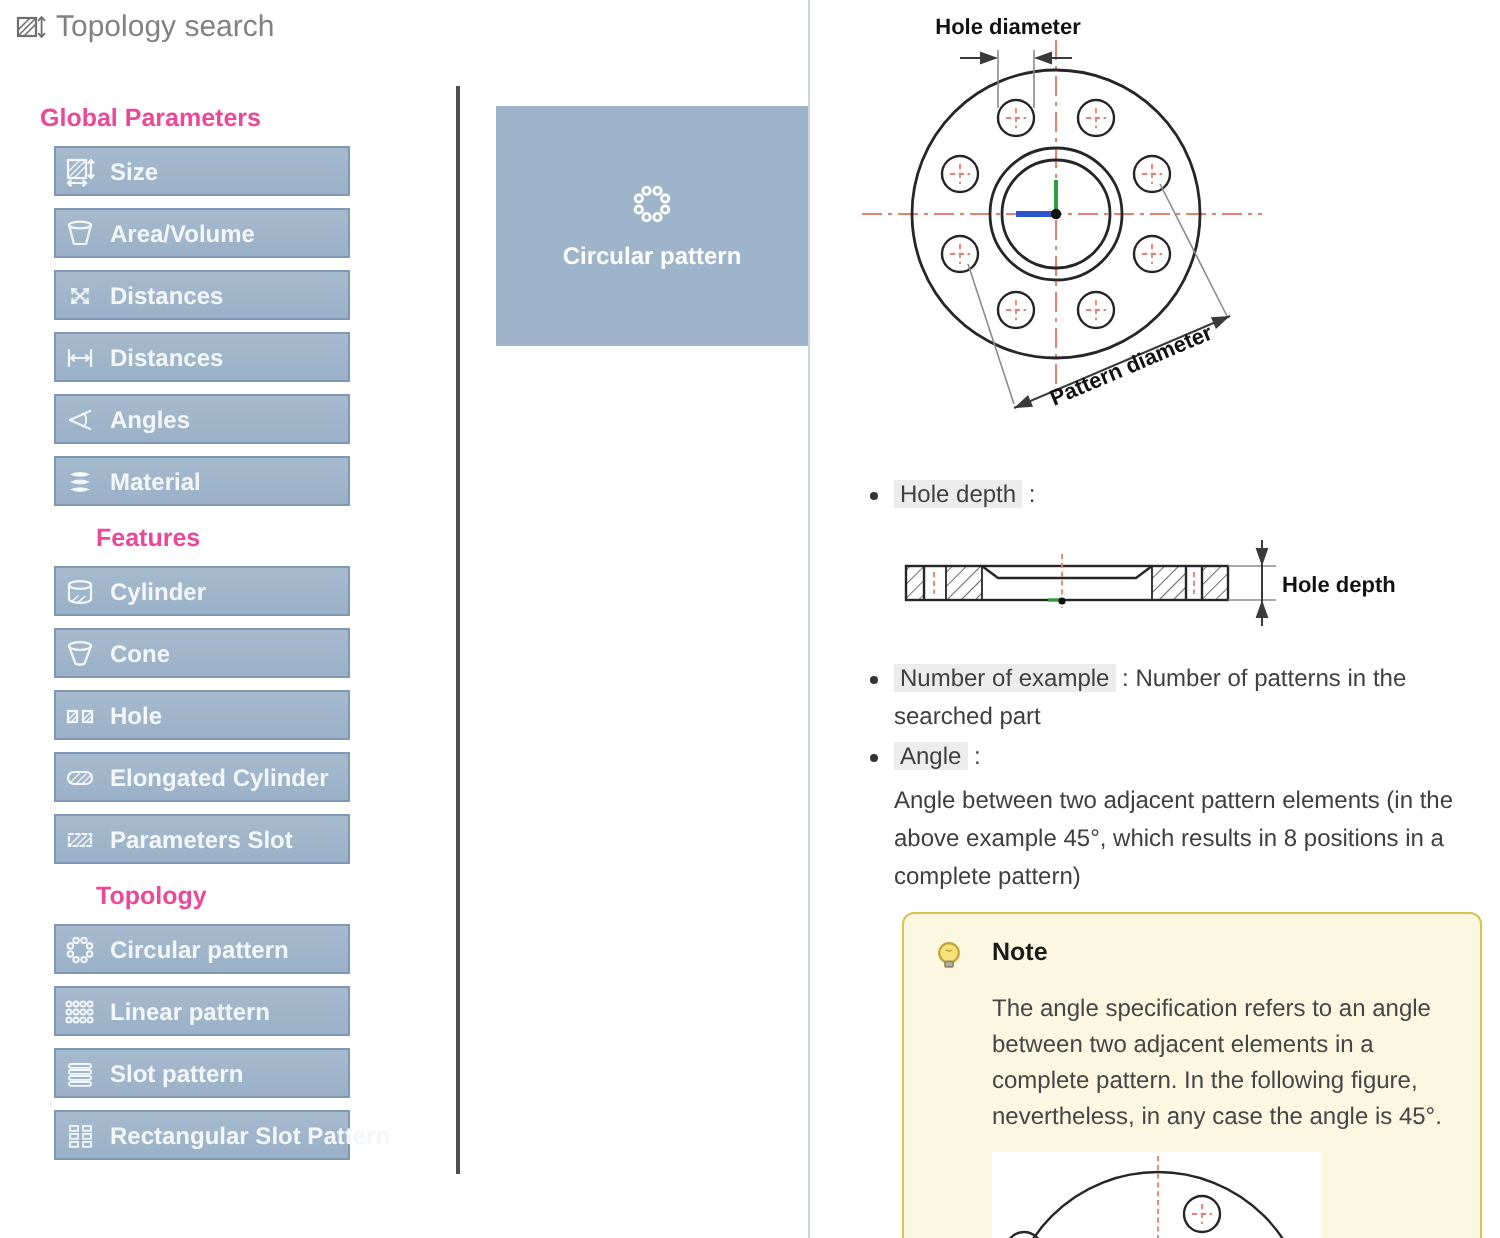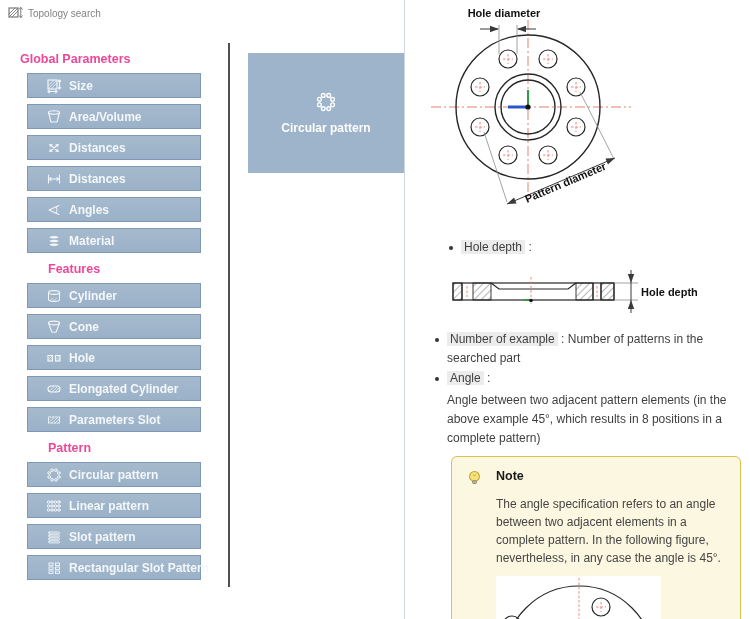--- a/index.html
+++ b/index.html
@@ -2,30 +2,30 @@
 <html><head>
 <meta charset="utf-8">
 <style>
   * { margin:0; padding:0; box-sizing:border-box; }
   html,body { width:750px; height:619px; overflow:hidden; background:#fff;
     font-family:"Liberation Sans", sans-serif; }
   #stage { position:relative; width:750px; height:619px; background:#fff; }
 
   
   .app-header { position:absolute; left:7px; top:5px; display:flex; align-items:center; gap:5px; }
-  .app-header .title { color:#828282; font-size:10px;text-align:right; }
+  .app-header .title { color:#828282; font-size:15px;text-align:right; }
   .hdr-icon { width:16px; height:16px; color:#6f6f6f; display:inline-flex; }
 
   
   .sidebar { position:absolute; left:20px; top:52px; width:190px; }
   .group-label { font-size:12.5px; font-weight:bold; color:#ec4899; line-height:14px; margin-bottom:7px; }
   .group-label:not(:first-child) { margin-top:9px;padding-left:28px; }
-  .side-btn { width:174px; height:25px; margin-left:7px; margin-bottom:6px;
+  .side-btn { width:148px; height:25px; margin-left:7px; margin-bottom:6px;
     background:linear-gradient(#a6bacd,#9ab1c8); border:1px solid #7e98b5;
-    display:flex; align-items:center; gap:7px; padding-left:18px; cursor:pointer; }
+    display:flex; align-items:center; gap:7px; padding-left:4px; cursor:pointer; }
   .side-btn .btn-icon { width:16px; height:16px; color:#f4f7fa; display:inline-flex; flex:none; }
   .side-btn .btn-label { color:#f4f7fa; font-size:12px; font-weight:bold; white-space:nowrap; }
 
   
   .v-divider { position:absolute; left:228px; top:43px; width:2px; height:544px; background:#4f4f4f; }
 
   
   .tile { position:absolute; left:248px; top:53px; width:156px; height:120px; background:#9eb4cb;
     display:flex; flex-direction:column; align-items:center; justify-content:center; gap:8px; cursor:pointer; }
   .tile .tile-icon { width:22px; height:22px; color:#fff; display:inline-flex; }
@@ -34,21 +34,21 @@
   
   .doc-panel { position:absolute; left:404px; top:0; width:394px; height:619px;
     border-left:1px solid #ccd6e0; border-right:1px solid #ccd6e0; background:#fff; }
   .fig-flange { position:absolute; left:0; top:0; }
   .fig-section { position:absolute; left:0; top:262px; }
 
   .bullet { position:absolute; display:flex; align-items:flex-start; color:#3f3f3f;
     font-size:12px; line-height:19px; }
   .dot { width:4px; height:4px; border-radius:50%; background:#333; margin:8px 8px 0 0; flex:none; }
   .term { background:#ececec; padding:0 3px; }
-  .b1 { left:44px; top:238px; }
+  .b1 { left:30px; top:238px; }
   .b2 { left:30px; top:330px; width:306px; }
   .b3 { left:30px; top:369px; }
   .angle-par { position:absolute; left:42px; top:391px; width:302px; color:#3f3f3f;
     font-size:12px; line-height:19px; }
 
   
   .note { position:absolute; left:46px; top:456px; width:290px; height:170px;
     background:#fcf7e1; border:1px solid #d9c34f; border-radius:6px; padding:12px 14px; }
   .note-head { display:flex; align-items:flex-start; gap:13px; }
   .note-head .bulb { width:17px; height:17px; display:inline-flex; }
@@ -184,21 +184,21 @@
       </div>
       <div class="side-btn">
         <span class="btn-icon">
           <svg width="100%" height="100%" viewBox="0 0 16 16" fill="none" stroke="currentColor" stroke-width="1.1" stroke-linecap="round">
             <rect x="2.5" y="5" width="11" height="6" stroke-dasharray="2 1.4"></rect>
             <path d="M3,10.5 L8,5.5 M6,11 L11,6 M9,11 L13,7" stroke-width="0.7"></path>
           </svg>
         </span>
         <span class="btn-label">Parameters Slot</span>
       </div>
-      <div class="group-label">Pattern</div>
+      <div class="group-label">Topology</div>
       <div class="side-btn">
         <span class="btn-icon">
           <svg width="100%" height="100%" viewBox="0 0 16 16" fill="none" stroke="currentColor" stroke-width="1.1" stroke-linecap="round">
             <g stroke-width="1">
               <circle cx="12.80" cy="6.01" r="1.35"></circle>
               <circle cx="9.99" cy="3.20" r="1.35"></circle>
               <circle cx="6.01" cy="3.20" r="1.35"></circle>
               <circle cx="3.20" cy="6.01" r="1.35"></circle>
               <circle cx="3.20" cy="9.99" r="1.35"></circle>
               <circle cx="6.01" cy="12.80" r="1.35"></circle>

